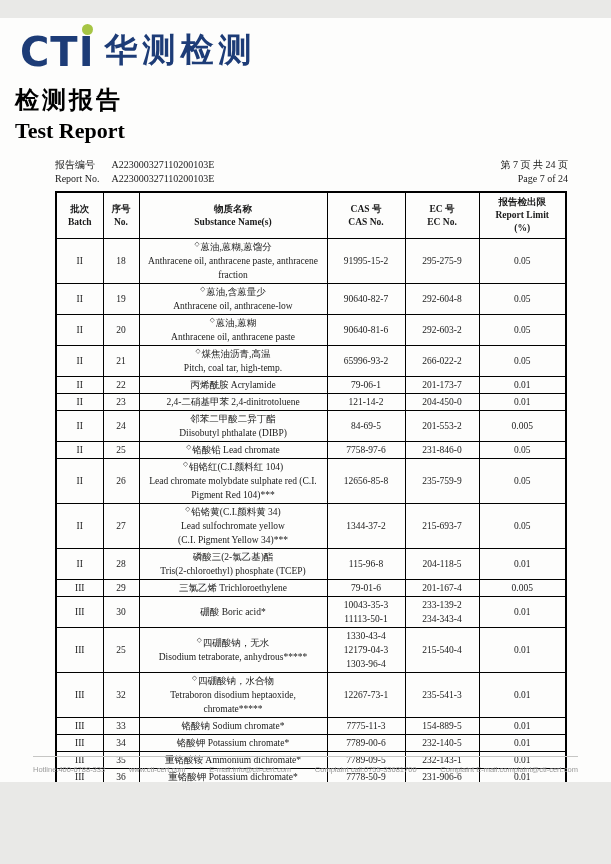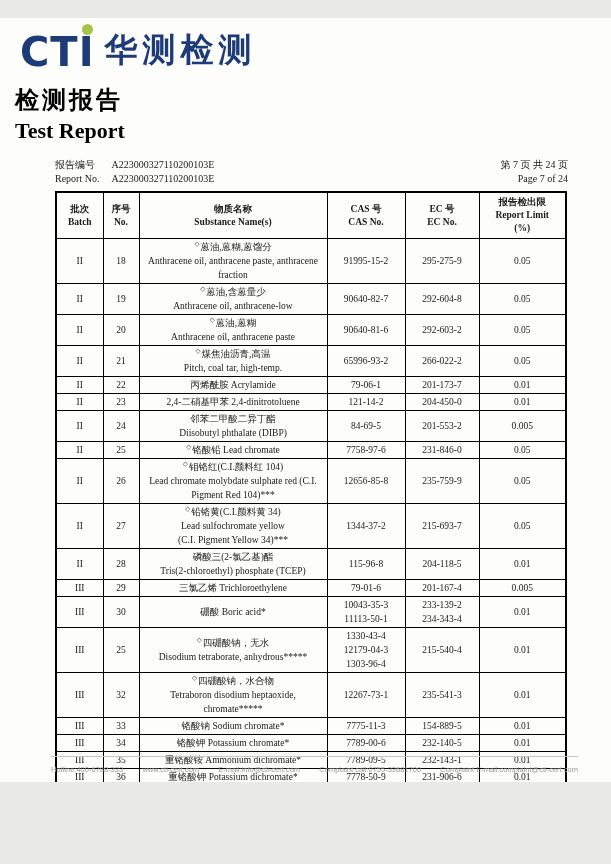--- a/index.html
+++ b/index.html
@@ -62,21 +62,21 @@
     text-align:center; vertical-align:middle;
     font-size:9.5px; line-height:14px;
     padding:1px 2px;
   }
   table.report th { font-weight:bold; line-height:13px; padding:3px 2px; }
   td.pre, div.pre { white-space:pre-line; }
   .name-cell div { white-space:pre-line; }
   sup.fmark { font-size:6.5px; vertical-align:super; line-height:0; margin-right:1px; }
   
   .footer {
-    position:absolute; left:51px; right:33px; bottom:8px;
+    position:absolute; left:33px; right:33px; bottom:8px;
     border-top:1px solid #c6c6c4;
     padding-top:8px;
     display:flex; justify-content:space-between;
     font-family:"Liberation Sans","DejaVu Sans",sans-serif;
     font-size:7.5px; color:#9b9b9b; white-space:nowrap;text-align:right;
   }
 </style>
 </head>
 <body>
 

